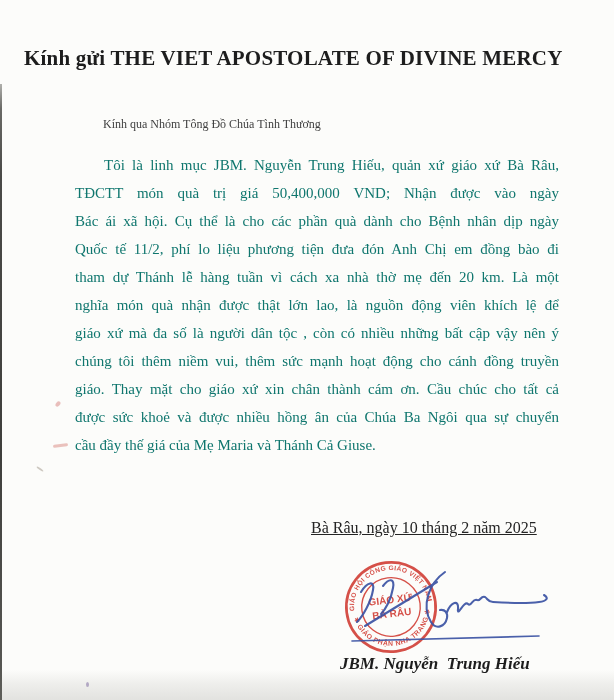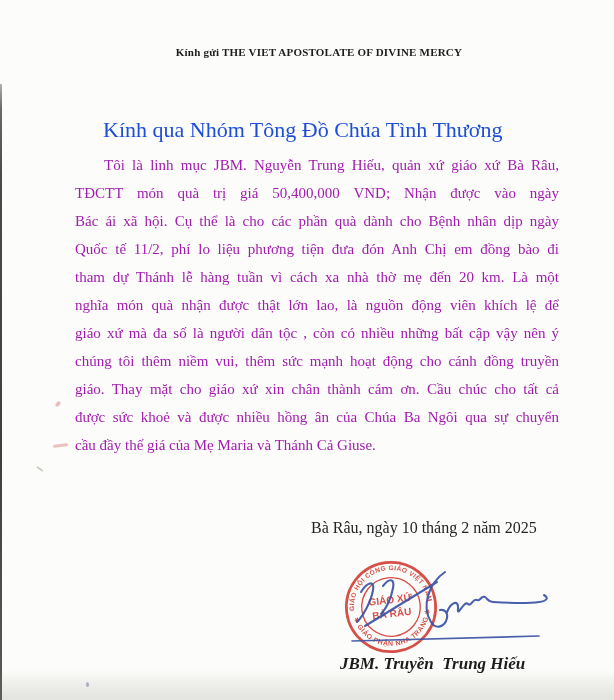--- a/index.html
+++ b/index.html
@@ -17,42 +17,42 @@
     background:linear-gradient(to bottom,#b9b9b5 0%,#59595terbur 0%,#6a6a66 4%,#4a4a47 15%,#3f3f3c 60%,#5a5a56 100%);
     background:linear-gradient(to bottom,#b0b0ac 0%,#6a6a66 4%,#4a4a47 15%,#3f3f3c 60%,#5a5a56 100%);
   }
   .edge-bottom{
     position:absolute;left:0;bottom:0;width:614px;height:30px;
     background:linear-gradient(to bottom,rgba(120,120,112,0) 0%,rgba(120,120,112,0.10) 45%,rgba(110,110,102,0.18) 100%);
   }
   .speck{position:absolute;border-radius:50%;}
   .title{
     position:absolute;top:46px;left:0;width:614px;
-    text-align:center;padding-left:24px;box-sizing:border-box;
-    font-weight:bold;font-size:11px;letter-spacing:.2px;
+    padding-left:24px;box-sizing:border-box;
+    font-weight:bold;font-size:21px;letter-spacing:.2px;
     color:#1d1d1d;white-space:nowrap;
   }
   .via{
     position:absolute;top:117px;left:103px;
-    font-size:22px;color:#1d4ed8;white-space:nowrap;text-align:right;
+    font-size:12px;color:#404040;white-space:nowrap;text-align:right;
   }
   .body{
     position:absolute;top:151px;left:75px;width:484px;
-    font-size:15px;color:#a21caf;
+    font-size:15px;color:#0f766e;
   }
   .line{
     height:28px;line-height:28px;
     text-align:justify;text-align-last:justify;
     white-space:nowrap;
   }
   .line.indent{padding-left:29px;}
   .line.last{text-align:center;text-align-last:left;}
   .date-line{
     position:absolute;top:519px;left:311px;
-    font-size:16px;color:#242424;white-space:nowrap;
+    font-size:16px;color:#242424;white-space:nowrap;text-decoration:underline;
   }
   .signer-title{
     position:absolute;top:553px;left:384px;z-index:3;
     font-weight:bold;font-style:italic;font-size:16.5px;color:#1d1d1d;
     white-space:nowrap;
   }
   .stamp{position:absolute;left:343px;top:559px;z-index:2;}
   .signature{position:absolute;left:335px;top:556px;z-index:4;}
   .signer-name{
     position:absolute;top:654px;left:340px;z-index:3;
@@ -118,15 +118,15 @@
     <g fill="none" stroke="#3b53a4" stroke-width="2.1" stroke-linecap="round" stroke-linejoin="round" opacity="0.92">
       <path d="M26,36 c6,-10 14,-12 12,-2 c-2,12 -10,26 -16,32"></path>
       <path d="M48,30 c6,-8 12,-8 10,2 c-2,12 -8,22 -12,26"></path>
       <path d="M30,70 L102,26"></path>
       <path d="M110,16 c-16,11 -24,34 -14,50 c5,8 14,5 16,-4 c1,-5 -2,-9 -7,-8"></path>
       <path d="M112,56 c4,-10 12,-13 11,-3 c-1,9 6,-9 10,-5 c3,3 5,-6 9,-4 c3,2 4,-5 8,-3 c3,2 3,5 8,5 c16,1 32,2 46,0 c8,-1 10,-4 5,-7"></path>
       <path d="M17,85 L204,80" stroke-width="1.7"></path>
     </g>
   </svg>
 
-  <div class="signer-name">JBM. Truyền  Trung Hiếu</div>
+  <div class="signer-name">JBM. Nguyễn  Trung Hiếu</div>
 
 </div>
 
 </body></html>

